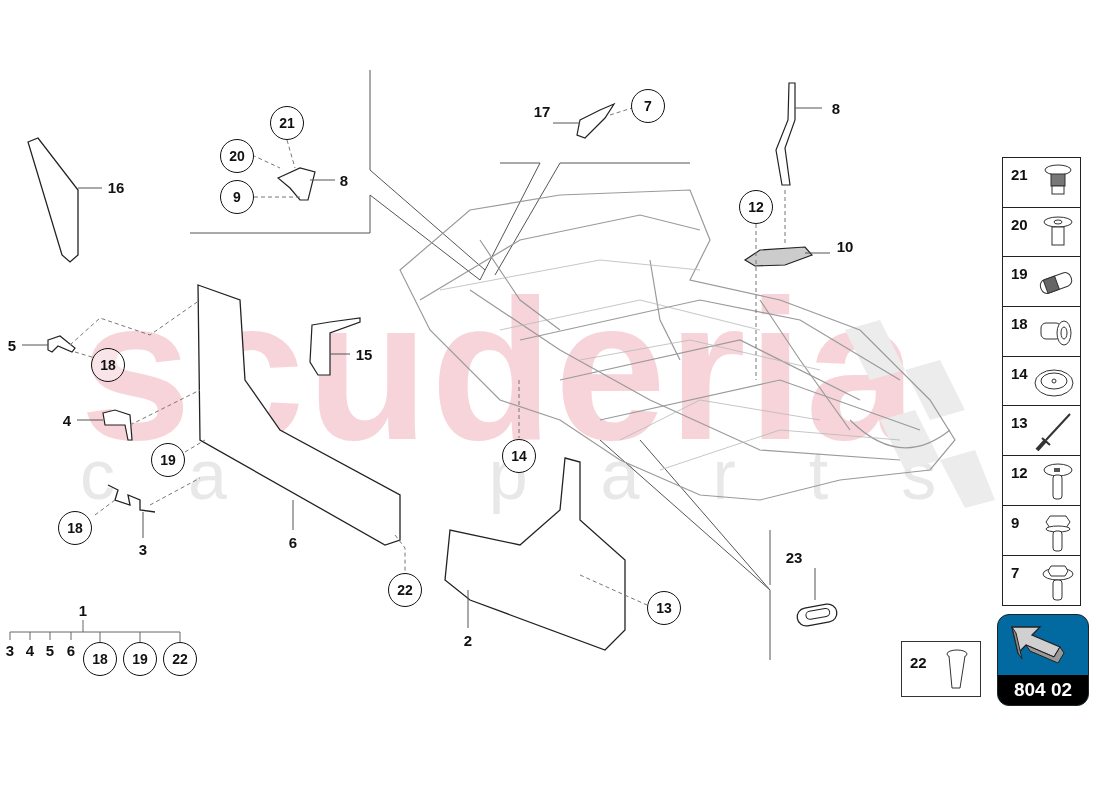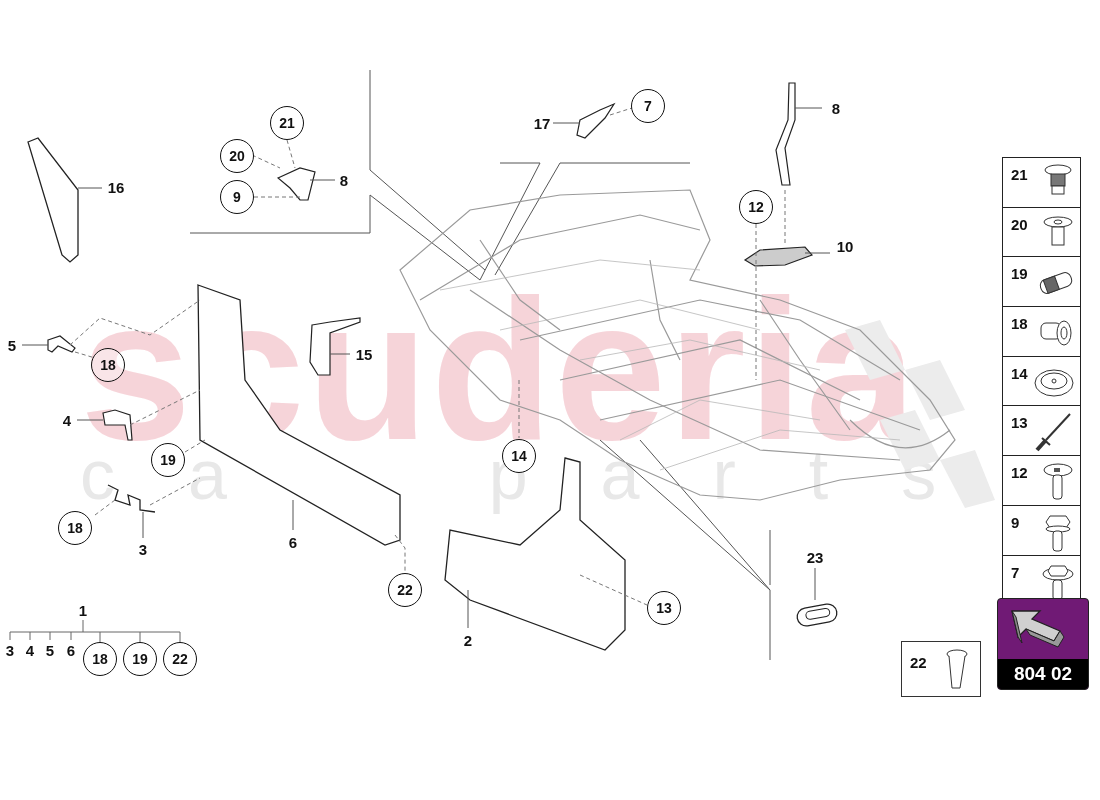--- a/index.html
+++ b/index.html
@@ -10,21 +10,21 @@
   .lbl { position:absolute; font-size:15px; font-weight:bold; line-height:1; transform:translate(-50%,-50%); white-space:nowrap; }
   .circ { position:absolute; width:34px; height:34px; border:1.5px solid #111; border-radius:50%; background:#fff; display:flex; align-items:center; justify-content:center; font-size:14px; font-weight:bold; transform:translate(-50%,-50%); box-sizing:border-box; }
   .circ.hl { background:rgba(255,255,255,0.4); }
   .legend { position:absolute; left:1002px; top:157px; width:77px; border:1.5px solid #222; background:#fff; }
   .legend .row { height:49.7px; border-bottom:1.3px solid #222; position:relative; box-sizing:border-box; }
   .legend .row:last-child { border-bottom:none; }
   .legend .num { position:absolute; left:8px; top:8px; font-size:15px; font-weight:bold; }
   .legend svg { position:absolute; right:4px; top:4px; }
   .box22 { position:absolute; left:901px; top:641px; width:78px; height:54px; border:1.3px solid #333; background:#fff; }
   .box22 .num { position:absolute; left:8px; top:12px; font-size:15px; font-weight:bold; }
-  .pagebox { position:absolute; left:997px; top:598px; width:90px; height:90px; border:1.5px solid #222; border-radius:4px; overflow:hidden; background:#701a75; }
+  .pagebox { position:absolute; left:997px; top:614px; width:90px; height:90px; border:1.5px solid #222; border-radius:12px; overflow:hidden; background:#0369a1; }
   .pagebox .code { position:absolute; left:0; bottom:0; width:100%; height:30px; background:#000; color:#fff; font-size:19px; font-weight:bold; display:flex; align-items:center; justify-content:center; }
 </style>
 </head>
 <body>
 
 <div class="wm-red">scuderia</div>
 <div class="wm-grey">car parts</div>
 
 <svg class="draw" width="1100" height="800">
 
@@ -135,25 +135,25 @@
   </g>
 </svg>
 
 <div class="lbl" style="left:116px;top:187px">16</div>
 <div class="lbl" style="left:12px;top:345px">5</div>
 <div class="lbl" style="left:67px;top:420px">4</div>
 <div class="lbl" style="left:143px;top:549px">3</div>
 <div class="lbl" style="left:293px;top:542px">6</div>
 <div class="lbl" style="left:364px;top:354px">15</div>
 <div class="lbl" style="left:344px;top:180px">8</div>
-<div class="lbl" style="left:542px;top:123px">17</div>
+<div class="lbl" style="left:542px;top:111px">17</div>
 <div class="lbl" style="left:836px;top:108px">8</div>
 <div class="lbl" style="left:845px;top:246px">10</div>
 <div class="lbl" style="left:468px;top:640px">2</div>
-<div class="lbl" style="left:815px;top:557px">23</div>
+<div class="lbl" style="left:794px;top:557px">23</div>
 <div class="lbl" style="left:83px;top:610px">1</div>
 
 <div class="circ" style="left:287px;top:123px">21</div>
 <div class="circ" style="left:237px;top:156px">20</div>
 <div class="circ" style="left:237px;top:197px">9</div>
 <div class="circ" style="left:648px;top:106px">7</div>
 <div class="circ" style="left:756px;top:207px">12</div>
 <div class="circ hl" style="left:108px;top:365px">18</div>
 <div class="circ" style="left:168px;top:460px">19</div>
 <div class="circ" style="left:75px;top:528px">18</div>

